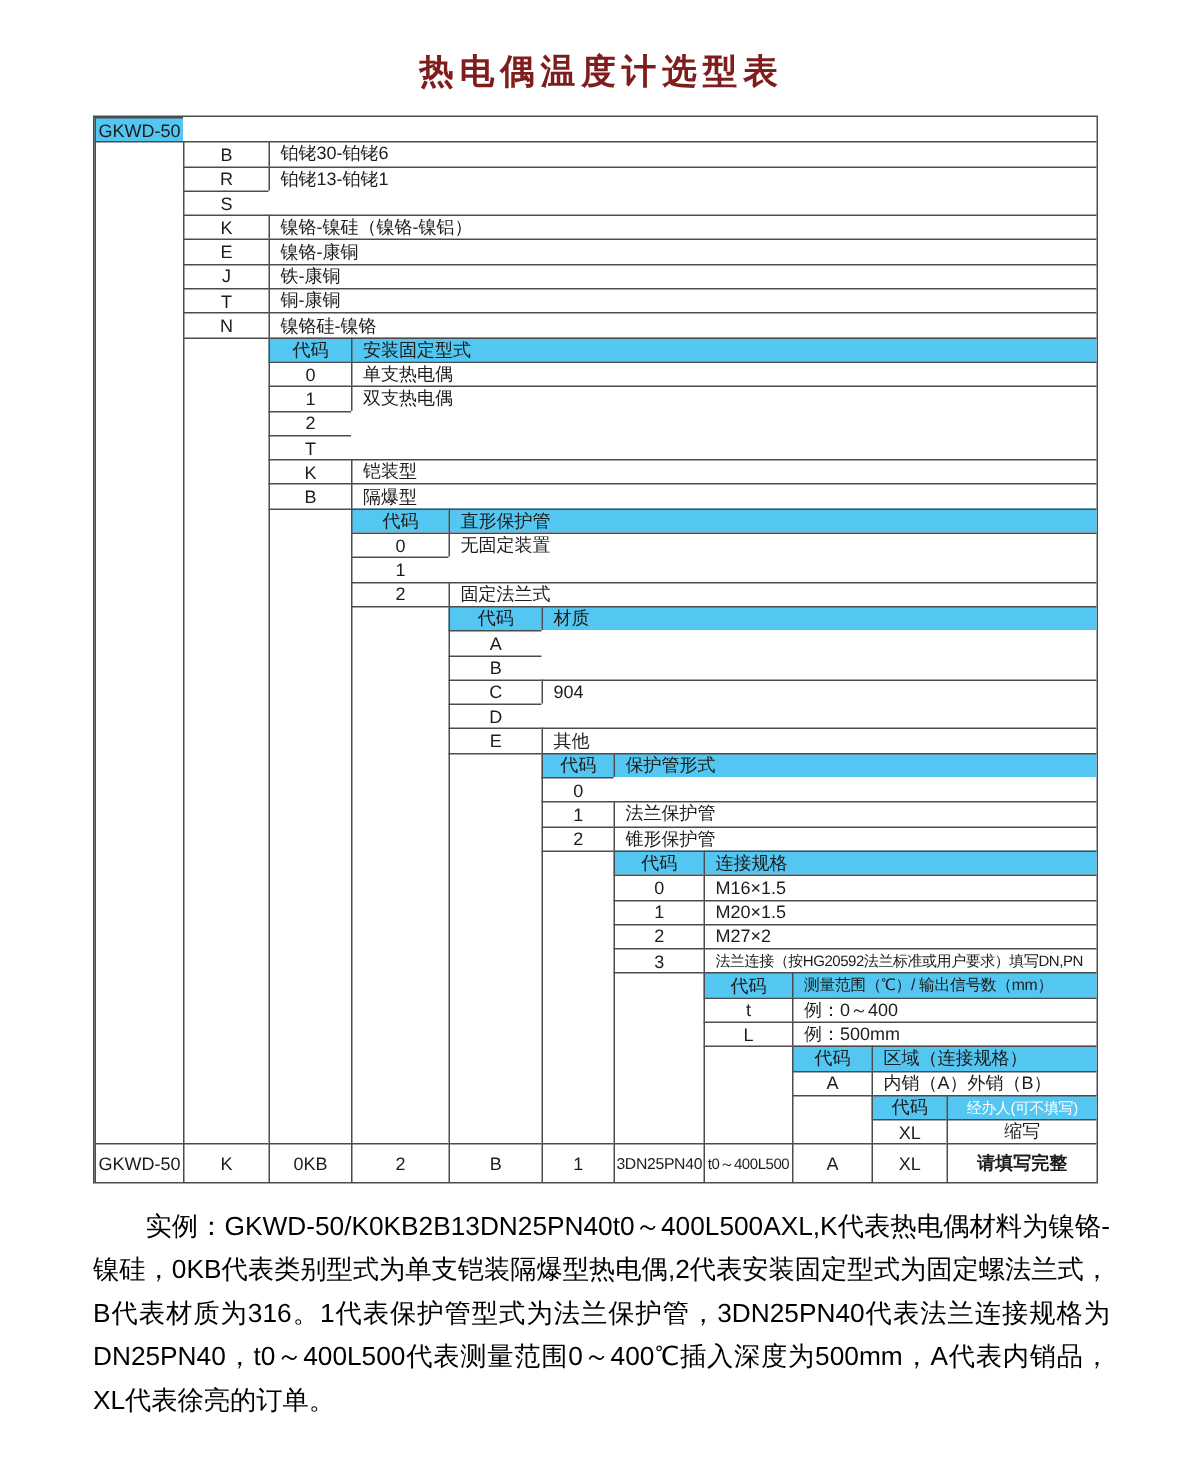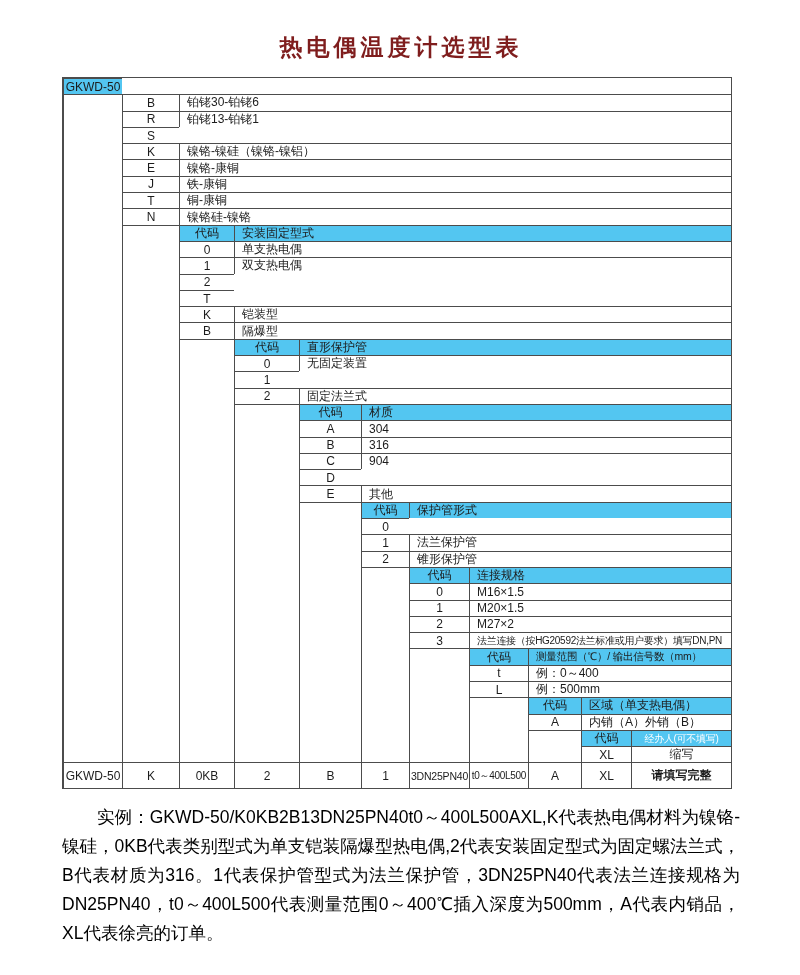--- a/index.html
+++ b/index.html
@@ -80,23 +80,21 @@
     <div class="cell label blue" style="grid-area:17/5/18/12">直形保护管</div>
     <div class="cell code" style="grid-area:18/4/19/5">0</div>
     <div class="cell label" style="grid-area:18/5/19/12">无固定装置</div>
     <div class="cell code" style="grid-area:19/4/20/5">1</div>
     <div class="cell code" style="grid-area:20/4/21/5">2</div>
     <div class="cell label" style="grid-area:20/5/21/12">固定法兰式</div>
 
     <div class="cell code blue" style="grid-area:21/5/22/6">代码</div>
     <div class="cell label blue" style="grid-area:21/6/22/12">材质</div>
     <div class="cell code" style="grid-area:22/5/23/6">A</div>
-    <div class="cell label" style="grid-area:22/6/23/12">304</div>
     <div class="cell code" style="grid-area:23/5/24/6">B</div>
-    <div class="cell label" style="grid-area:23/6/24/12">316</div>
     <div class="cell code" style="grid-area:24/5/25/6">C</div>
     <div class="cell label" style="grid-area:24/6/25/12">904</div>
     <div class="cell code" style="grid-area:25/5/26/6">D</div>
     <div class="cell code" style="grid-area:26/5/27/6">E</div>
     <div class="cell label" style="grid-area:26/6/27/12">其他</div>
 
     <div class="cell code blue" style="grid-area:27/6/28/7">代码</div>
     <div class="cell label blue" style="grid-area:27/7/28/12">保护管形式</div>
     <div class="cell code" style="grid-area:28/6/29/7">0</div>
     <div class="cell code" style="grid-area:29/6/30/7">1</div>
@@ -116,21 +114,21 @@
     <div class="cell label small" style="grid-area:35/8/36/12">法兰连接（按HG20592法兰标准或用户要求）填写DN,PN</div>
 
     <div class="cell code blue" style="grid-area:36/8/37/9">代码</div>
     <div class="cell label blue msmall" style="grid-area:36/9/37/12">测量范围（℃）/ 输出信号数（mm）</div>
     <div class="cell code" style="grid-area:37/8/38/9">t</div>
     <div class="cell label" style="grid-area:37/9/38/12">例：0～400</div>
     <div class="cell code" style="grid-area:38/8/39/9">L</div>
     <div class="cell label" style="grid-area:38/9/39/12">例：500mm</div>
 
     <div class="cell code blue" style="grid-area:39/9/40/10">代码</div>
-    <div class="cell label blue" style="grid-area:39/10/40/12">区域（单支热电偶）</div>
+    <div class="cell label blue" style="grid-area:39/10/40/12">区域（连接规格）</div>
     <div class="cell code" style="grid-area:40/9/41/10">A</div>
     <div class="cell label" style="grid-area:40/10/41/12">内销（A）外销（B）</div>
 
     <div class="cell code blue" style="grid-area:41/10/42/11">代码</div>
     <div class="cell label blue small white ctr" style="grid-area:41/11/42/12">经办人(可不填写)</div>
     <div class="cell code" style="grid-area:42/10/43/11">XL</div>
     <div class="cell label ctr" style="grid-area:42/11/43/12">缩写</div>
 
     <div class="spacer" style="grid-area:2/1/43/2"></div>
     <div class="spacer" style="grid-area:10/2/43/3"></div>

